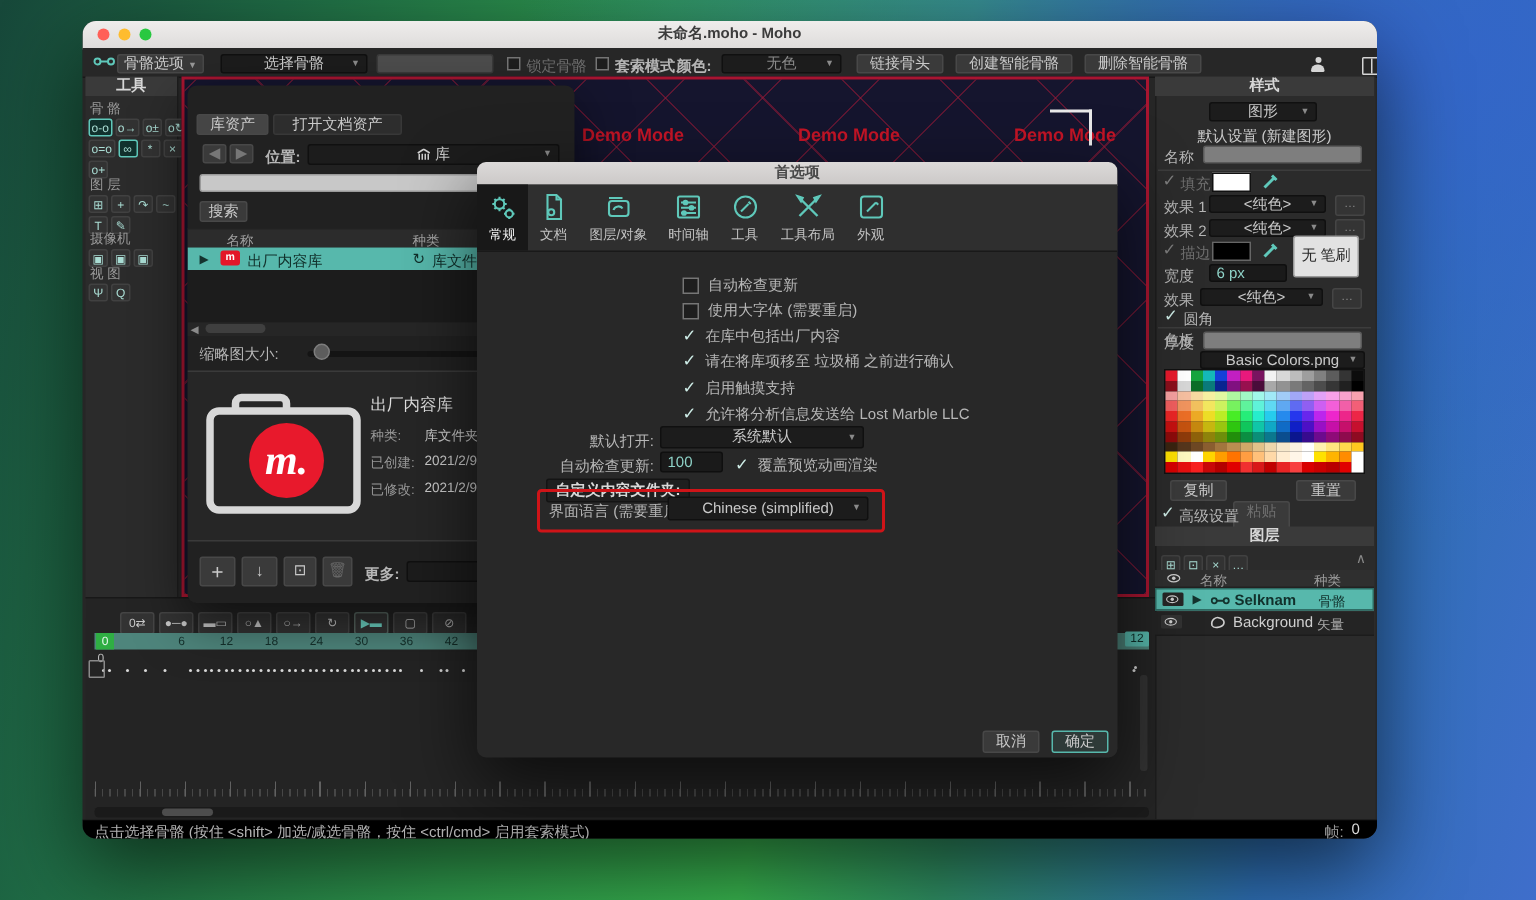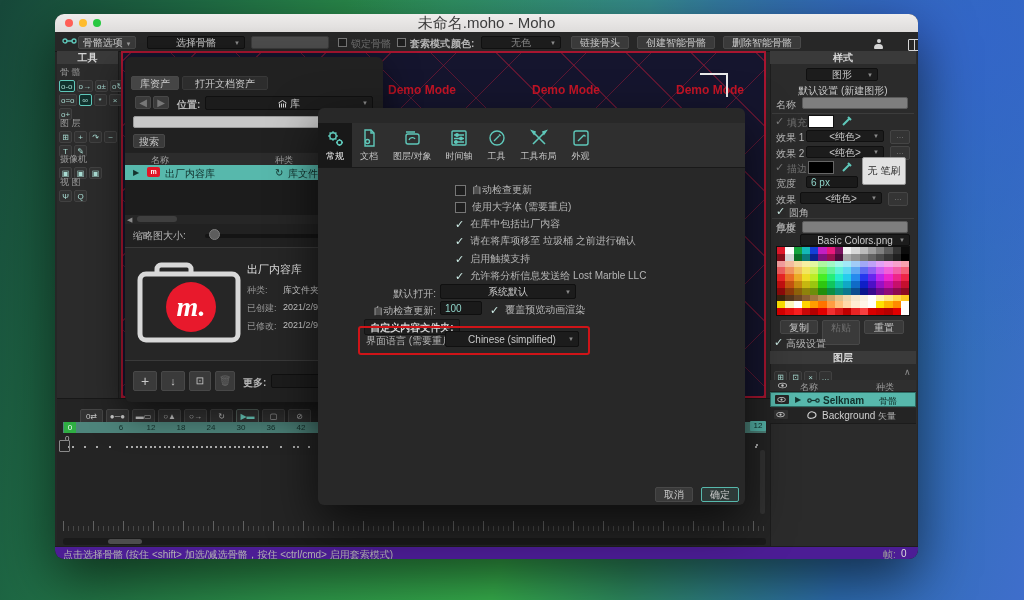--- a/index.html
+++ b/index.html
@@ -5,21 +5,21 @@
   html,body{margin:0;padding:0}
   body{width:1024px;height:600px;overflow:hidden;font-family:"Liberation Sans",sans-serif;-webkit-font-smoothing:antialiased}
   #screen{position:relative;width:1024px;height:600px;
     background:
       radial-gradient(900px 520px at 88% 6%, rgba(52,100,204,.95), rgba(52,100,204,0) 62%),
       linear-gradient(105deg,#17483a 0%,#1f6b45 16%,#2f9b4d 38%,#38b44e 55%,#2f8f63 66%,#2e6fb4 84%,#3f6ecb 100%);}
   .abs{position:absolute}
   
   .win{position:absolute;left:55px;top:14px;width:863px;height:545px;border-radius:9px;background:#262626;box-shadow:0 20px 55px rgba(0,0,0,.6);overflow:hidden}
   .titlebar{position:absolute;left:0;top:0;width:100%;height:18px;background:linear-gradient(#efedec,#dedcdb);border-bottom:1px solid #b8b6b5}
-  .title{width:100%;text-align:center;font-size:15px;color:#3c3c3c;font-weight:normal;line-height:18px}
+  .title{width:100%;text-align:center;font-size:10px;color:#3c3c3c;font-weight:bold;line-height:18px}
   .tl{position:absolute;top:5px;width:8px;height:8px;border-radius:50%}
   .tl.r{background:#ff5f57}.tl.y{background:#febc2e}.tl.g{background:#28c840}.tl.dim{background:#b9b7b6}
   
   .lab{color:#b6b6b6;font-size:10px;white-space:nowrap}
   .lab.dim{color:#6f6f6f}
   .btn{background:#3a3a3a;border:1px solid #484848;border-radius:2px;color:#c9c9c9;font-size:10px;text-align:center;box-sizing:border-box}
   .drop{background:#1c1c1c;border:1px solid #101010;border-radius:2px;color:#c9c9c9;font-size:10px;text-align:center;box-sizing:border-box;position:absolute}
   .drop::after{content:"▼";position:absolute;right:4px;top:0;bottom:0;font-size:6px;color:#8a8a8a;display:flex;align-items:center}
   .field{background:#1a1a1a;border:1px solid #0f0f0f;border-radius:2px;box-sizing:border-box;color:#8fd3c8;font-size:10px;padding-left:4px}
   .cb{width:9px;height:9px;border:1px solid #767676;background:#1e1e1e;display:inline-block;box-sizing:border-box}
@@ -411,21 +411,21 @@
         <div style="background: rgb(192, 0, 0);"></div>
         <div style="background: rgb(232, 36, 36);"></div>
         <div style="background: rgb(248, 64, 64);"></div>
         <div style="background: rgb(216, 0, 0);"></div>
         <div style="background: rgb(200, 0, 0);"></div>
         <div style="background: rgb(184, 0, 0);"></div>
         <div style="background: rgb(224, 0, 0);"></div>
         <div style="background: rgb(255, 255, 255);"></div>
       </div>
     <div class="btn abs" style="left:725px;top:306px;width:38px;height:14px;line-height:13px">复制</div>
-    <div class="btn abs" style="left:767px;top:306px;width:38px;height:25px;line-height:13px;color:#6e6e6e">粘贴</div>
+    <div class="btn abs" style="left:767px;top:320px;width:38px;height:25px;line-height:13px;color:#6e6e6e">粘贴</div>
     <div class="btn abs" style="left:809px;top:306px;width:40px;height:14px;line-height:13px">重置</div>
     <span class="ck abs on" style="left:719px;top:323px"></span>
     <span class="lab abs" style="left:731px;top:323px">高级设置</span>
 
     
     <div class="hdrbar abs" style="left:715px;top:337px;width:146px;height:13px;line-height:13px">图层</div>
     <div class="abs" style="left:719px;top:352px"><span class="gl">⊞</span><span class="gl">⊡</span><span class="gl">×</span><span class="gl">…</span></div>
     <span class="abs" style="left:849px;top:353px;color:#8a8a8a;font-size:9px">∧</span>
     <div class="abs" style="left:715px;top:366px;width:146px;height:11px;background:#2f2f2f;border-bottom:1px solid #222">
       <span class="eye" style="position:absolute;left:7px;top:2px;transform:scale(.8)"></span>
@@ -456,21 +456,21 @@
       <span class="abs" style="left:36px;top:2px">
           <svg width="12" height="10" viewBox="0 0 12 10">
             <path d="M2 7 C1 3 5 1 7 2 C11 3 11 7 7 8 C5 8.5 3 9 2 7 Z" stroke="#cfcfcf" fill="none" stroke-width="1.1"></path>
           </svg>
         </span>
       <span class="abs" style="left:52px;top:2px;font-size:10px;color:#cfcfcf">Background</span>
       <span class="abs" style="left:108px;top:2px;font-size:9px;color:#a8a8a8">矢量</span>
     </div>
 
     
-    <div class="abs" style="left:0;top:532px;width:100%;height:13px;background:#4c1d95;border-top:1px solid #1e1e1e;border-radius:0 0 9px 9px">
+    <div class="abs" style="left:0;top:532px;width:100%;height:13px;background:#000000;border-top:1px solid #1e1e1e;border-radius:0 0 9px 9px">
       <span class="abs" style="left:8px;top:1px;font-size:10px;color:#b2b2b2">点击选择骨骼 (按住 &lt;shift&gt; 加选/减选骨骼，按住 &lt;ctrl/cmd&gt; 启用套索模式)</span>
       <span class="abs" style="left:828px;top:1px;font-size:10px;color:#9a9a9a">帧:</span>
       <span class="abs" style="left:846px;top:1px;font-size:10px;color:#dddddd">0</span>
     </div>
 
     
     <div id="library">
       <div class="btn abs" style="left:6px;top:19px;width:48px;height:14px;line-height:13px;background:#454545">库资产</div>
       <div class="btn abs" style="left:57px;top:19px;width:86px;height:14px;line-height:13px;background:#2d2d2d;border-color:#383838">打开文档资产</div>
       <div class="btn abs" style="left:10px;top:39px;width:16px;height:13px;line-height:12px;color:#777">◀</div>
@@ -522,20 +522,23 @@
       <div class="btn abs" style="left:8px;top:314px;width:24px;height:20px;font-size:14px;line-height:18px">+</div>
       <div class="btn abs" style="left:36px;top:314px;width:24px;height:20px;font-size:11px;line-height:18px">↓</div>
       <div class="btn abs" style="left:64px;top:314px;width:22px;height:20px;font-size:10px;line-height:18px">⊡</div>
       <div class="btn abs" style="left:90px;top:314px;width:20px;height:20px;font-size:10px;line-height:18px;color:#666">🗑</div>
       <span class="lab abs" style="left:118px;top:319px;font-weight:bold">更多:</span>
       <div class="drop" style="left:146px;top:317px;width:102px;height:14px;line-height:13px;text-align:right;padding-right:14px;color:#9a9a9a"><span>操作</span></div>
     </div>
 
     
     <div id="prefs">
+      <div class="titlebar">
+        <div class="title">首选项</div>
+      </div>
       <div class="ptabbar">
         <div class="ptab active">
           <span>
               <svg width="20" height="20" viewBox="0 0 20 20">
                 <g stroke="#5fc8ba" fill="none" stroke-width="1.4">
                   <circle cx="8" cy="8" r="3.2"></circle>
                   <path d="M8 3.2v2M8 10.8v2M3.2 8h2M10.8 8h2M4.6 4.6l1.4 1.4M10 10l1.4 1.4M11.4 4.6L10 6M6 10l-1.4 1.4"></path>
                   <circle cx="14.5" cy="14.5" r="2.4"></circle>
                   <path d="M14.5 11v1.4M14.5 16.6V18M11 14.5h1.4M16.6 14.5H18"></path>
                 </g>

